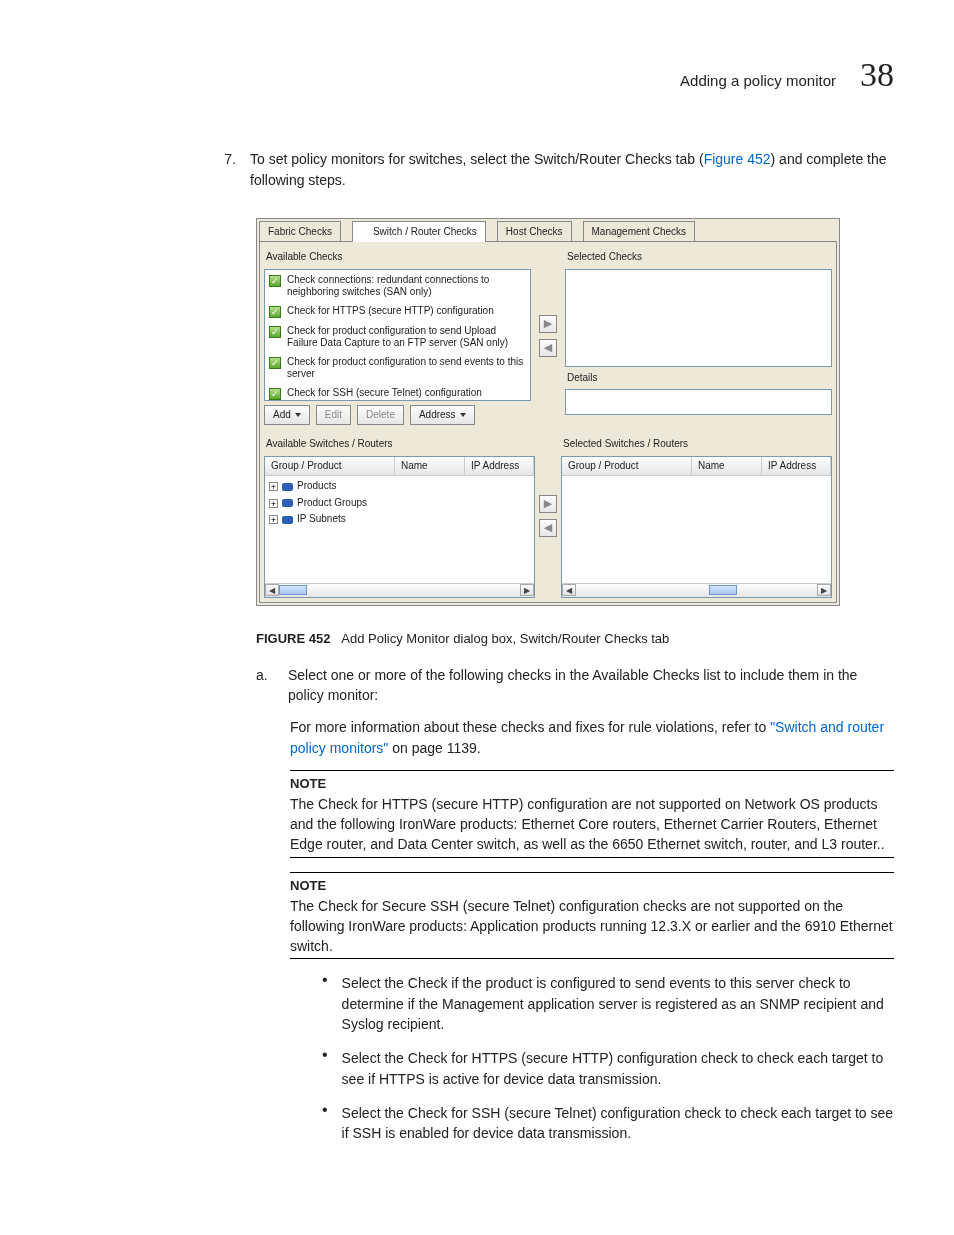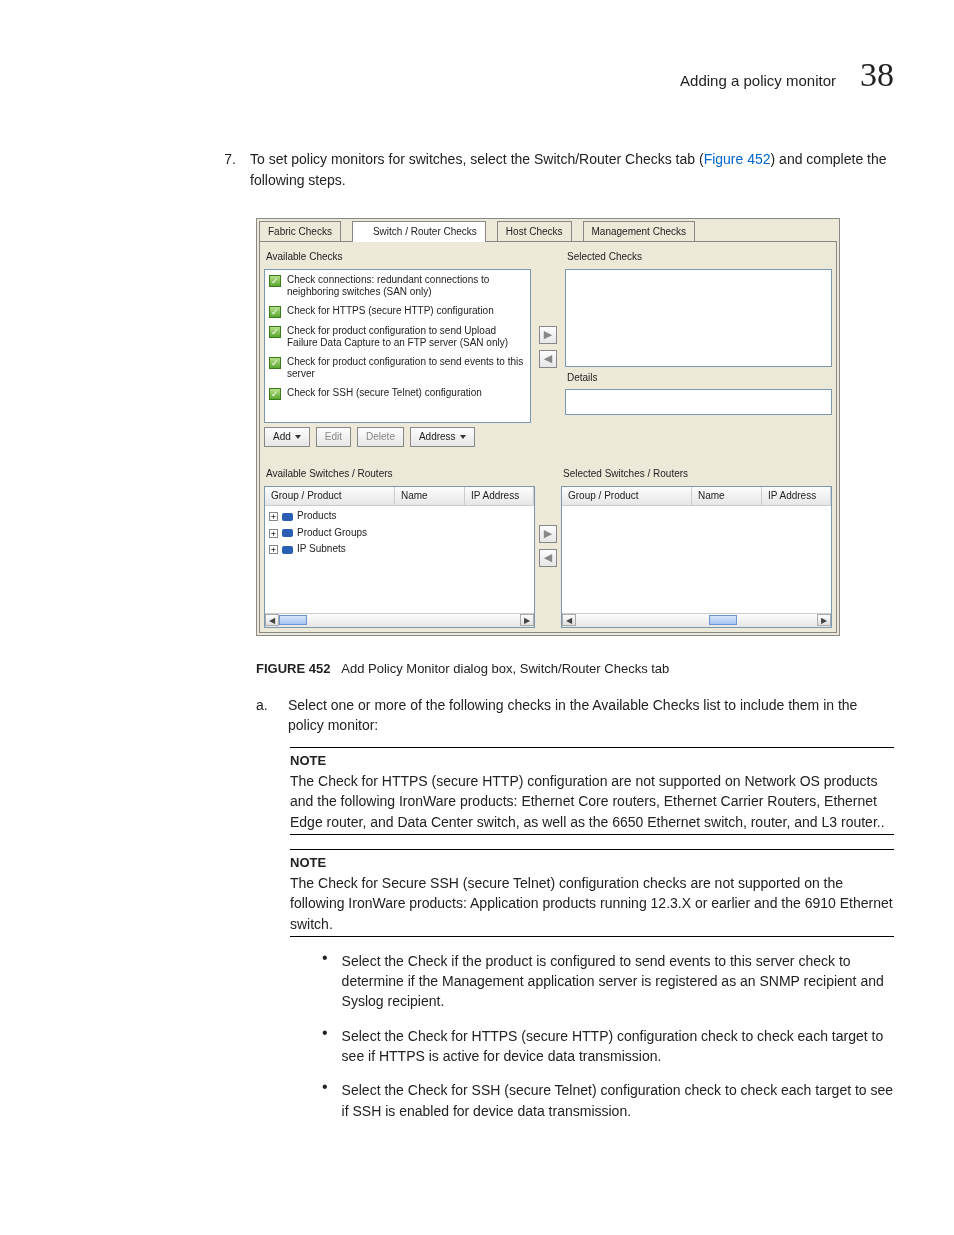--- a/index.html
+++ b/index.html
@@ -54,21 +54,21 @@
     cursor: pointer;
   }
   .tab.active { background: #fff; font-weight: normal; position: relative; z-index: 2; padding-left: 20px; }
   .tab-body { border: 1px solid #888; background: #ece9d8; padding: 4px; margin-top: -1px; position: relative; z-index: 1; }
   .upper-panels { display: flex; gap: 4px; }
   .panel { flex: 1 1 50%; }
   .panel-title { margin: 4px 0 4px 2px; }
   .checks-list {
     border: 1px solid #7a98af;
     background: #fff;
-    height: 154px;
+    height: 132px;
     overflow: auto;
     padding: 2px;
     position: relative;
   }
   .check-item {
     display: flex;
     gap: 6px;
     padding: 2px 4px 5px 2px;
     align-items: flex-start;
   }
@@ -124,21 +124,21 @@
     color: #888;
     font-size: 11px;
     cursor: pointer;
   }
   .details-box {
     border: 1px solid #7a98af;
     background: #fff;
     height: 26px;
     margin-top: 4px;
   }
-  .lower-panels { display: flex; gap: 0; margin-top: 16px; }
+  .lower-panels { display: flex; gap: 0; margin-top: 8px; }
   .grid {
     border: 1px solid #7a98af;
     background: #fff;
     height: 142px;
     display: flex;
     flex-direction: column;
     position: relative;
   }
   .grid-header { display: flex; background: linear-gradient(#fdfdfd,#e6e6e6); border-bottom: 1px solid #ccc; }
   .gh {
@@ -369,20 +369,23 @@
     <span class="figlabel">FIGURE 452</span>&nbsp;&nbsp;&nbsp;<span>Add Policy Monitor dialog box, Switch/Router Checks tab</span>
   </div>
 
   <div class="sub-step">
     <div class="sub-step-letter">a.</div>
     <div class="sub-body">
       <span>Select one or more of the following checks in the </span><span class="bold">Available Checks</span><span> list to include them in the policy monitor:</span>
     </div>
   </div>
 
+  <div class="para-block">
+    <span>For more information about these checks and fixes for rule violations, refer to </span><a class="link">"Switch and router policy monitors"</a><span> on page 1139.</span>
+  </div>
 
   <div class="note-block">
     <hr>
     <div class="note-label">NOTE</div>
     <div>
       <span>The </span><span class="bold">Check for HTTPS (secure HTTP) configuration</span><span> are not supported on Network OS products and the following IronWare products: Ethernet Core routers, Ethernet Carrier Routers, Ethernet Edge router, and Data Center switch, as well as the 6650 Ethernet switch, router, and L3 router..</span>
     </div>
     <hr>
   </div>
 

